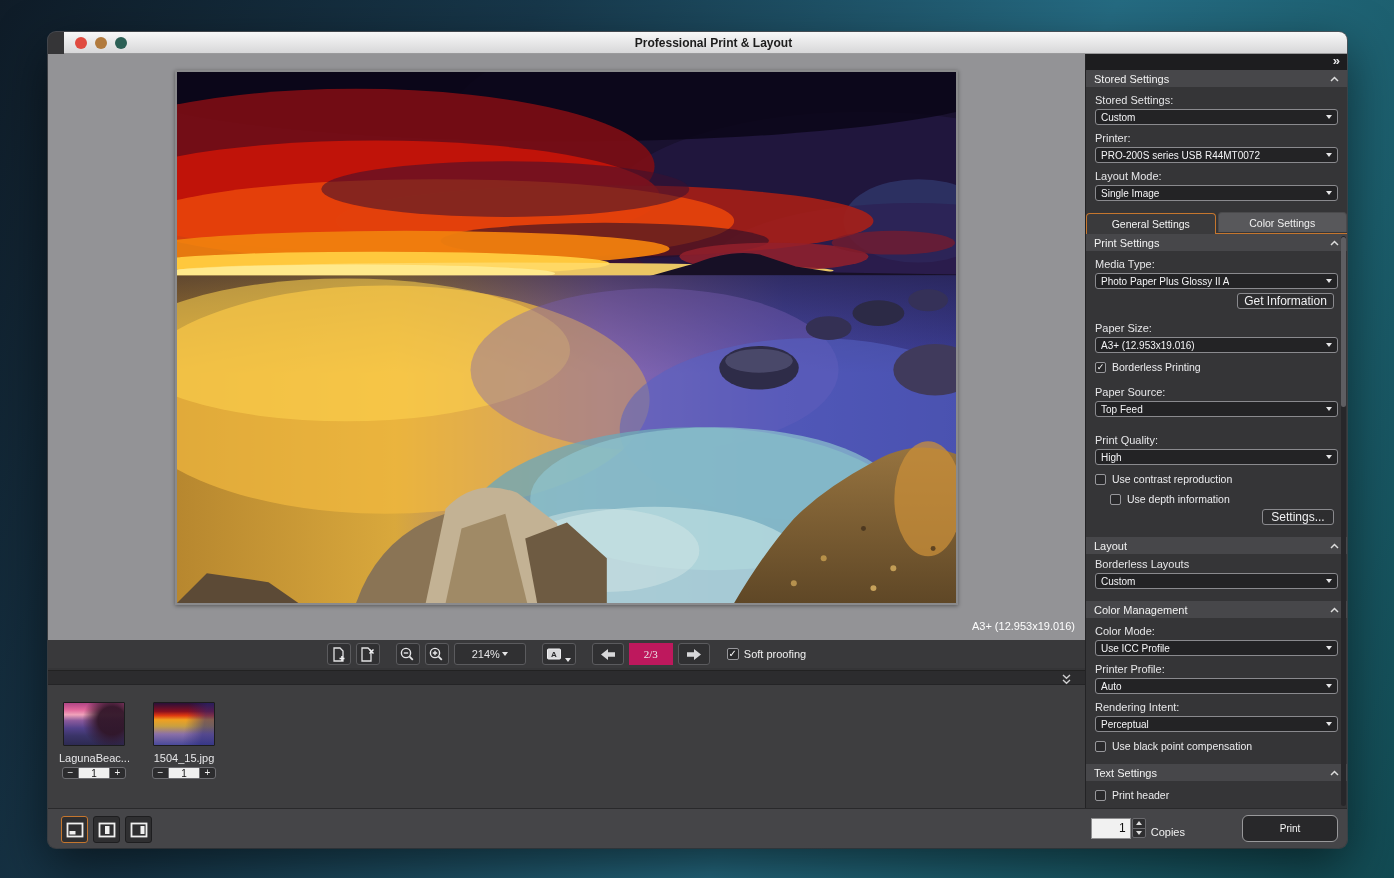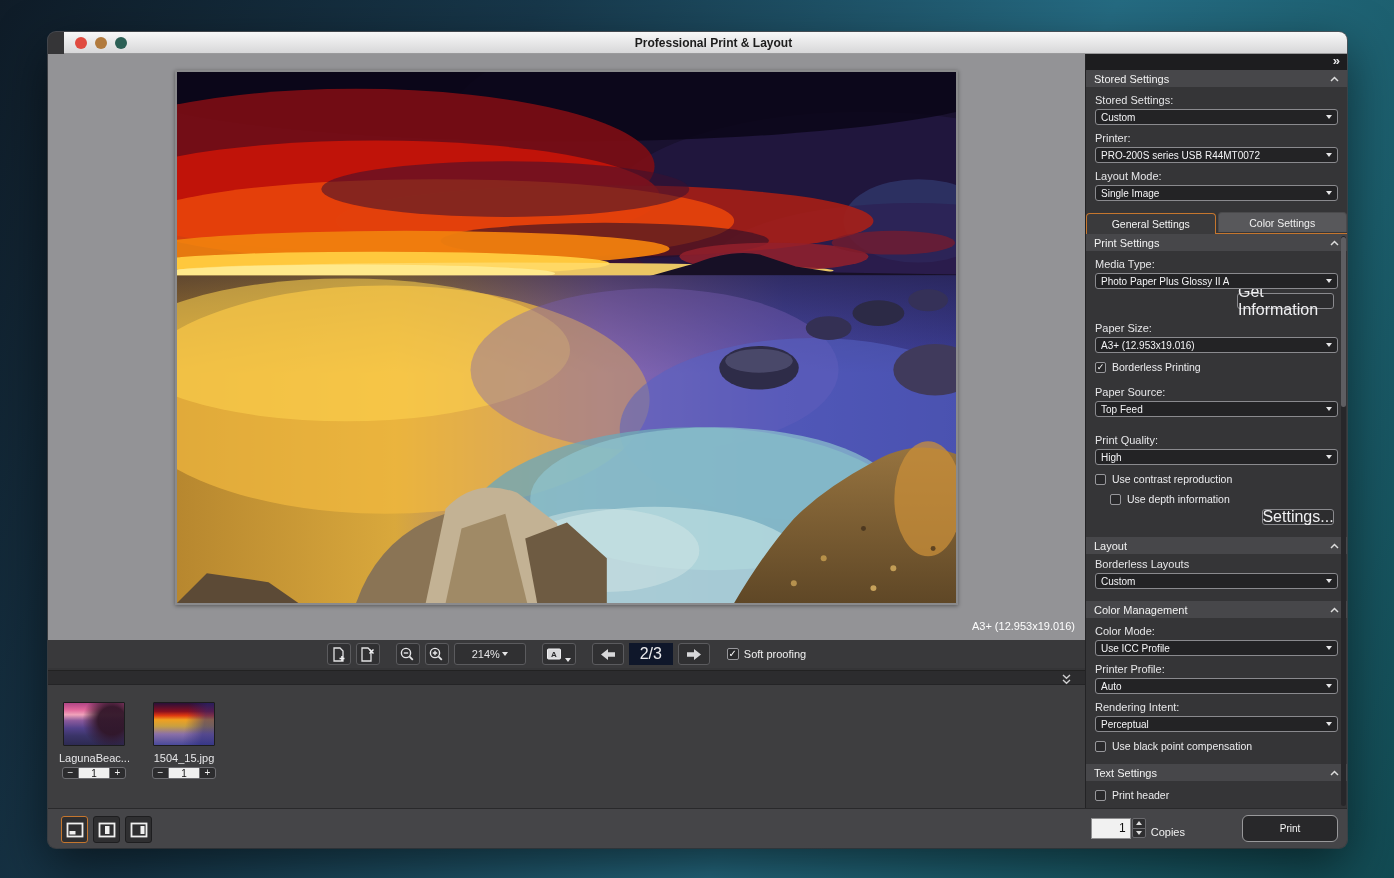--- a/index.html
+++ b/index.html
@@ -32,22 +32,22 @@
 
   .toolbar { position:absolute; left:0; top:586px; width:100%; height:28px; background:#39393b;
     display:flex; align-items:center; justify-content:center; gap:5px; }
   .tbtn { height:22px; min-width:24px; background:#303032; border:1px solid #5b5b5e; border-radius:3px;
     display:flex; align-items:center; justify-content:center; color:#e4e4e6; }
   .tbtn svg { display:block; }
   .tb-gap { width:6px; }
   .zoom-level { width:72px; font-size:11px; gap:2px; }
   .caret-down { width:0; height:0; border-left:3.5px solid transparent; border-right:3.5px solid transparent;
     border-top:4px solid #e6e6e8; display:inline-block; }
-  .page-cell { width:44px; height:22px; background:#0f172a; display:flex; align-items:center; justify-content:center;
-    font-size:16px; color:#ececee; }
+  .page-cell { width:44px; height:22px; background:#be185d; display:flex; align-items:center; justify-content:center;
+    font-size:11px; color:#ececee;font-family:Liberation Serif, serif; }
   .arrow-btn { width:32px; }
   .softproof { display:flex; align-items:center; gap:5px; margin-left:12px; font-size:11px; color:#f0f0f0; }
 
   .checkbox { width:12px; height:12px; background:#29292b; border:1px solid #97979b; border-radius:2px;
     display:inline-flex; align-items:center; justify-content:center; color:#fff; font-size:10px; line-height:1; flex:none; }
 
   .collapse-bar { position:absolute; left:0; top:616px; width:100%; height:15px; background:#2c2c2e;
     border-top:1px solid #222; border-bottom:1px solid #242426; }
   .dbl-chev { position:absolute; right:12px; top:1px; }
 
@@ -100,21 +100,21 @@
   .sec-header { height:17px; background:#47474a; display:flex; align-items:center; justify-content:space-between;
     padding:0 8px; flex:none; }
   .sec-title { font-size:11px; color:#f2f2f2; }
   .chev-up svg { display:block; }
   .fld-label { font-size:11px; color:#e6e6e8; margin:7px 9px 0 9px; }
   .dropdown { height:16px; margin:3px 9px 0 9px; background:#232325; border:1px solid #8a8a8e; border-radius:3px;
     position:relative; display:flex; align-items:center; padding:0 16px 0 5px; }
   .dd-value { font-size:10px; color:#f4f4f6; white-space:nowrap; overflow:hidden; }
   .dropdown .caret-down { position:absolute; right:5px; top:5px; }
   .panel-btn { height:16px; background:#2d2d2f; border:1px solid #8a8a8e; border-radius:3px;
-    font-size:16px; color:#f0f0f2; display:flex; align-items:center; justify-content:center; }
+    font-size:12px; color:#f0f0f2; display:flex; align-items:center; justify-content:center; }
   .chk-row { display:flex; align-items:center; gap:6px; margin:8px 9px 0 9px; }
   .chk-row .checkbox { width:11px; height:11px; font-size:9px; }
   .chk-label { font-size:10.5px; color:#ececee; }
 
   .tabbar { margin-top:11px; display:flex; border-bottom:1px solid #c5762e; flex:none; }
   .tab { width:131px; height:20px; display:flex; align-items:center; justify-content:center;
     font-size:10.5px; border-radius:4px 4px 0 0; }
   .tab.active { background:#3a3a3c; border:1px solid #c5762e; border-bottom:none; color:#f4f4f4; position:relative; top:1px; height:21px;text-align:right; }
   .tab.inactive { background:#58585b; color:#f0f0f0; margin-left:2px; border:1px solid #4a4a4c; border-bottom:none; }
 

